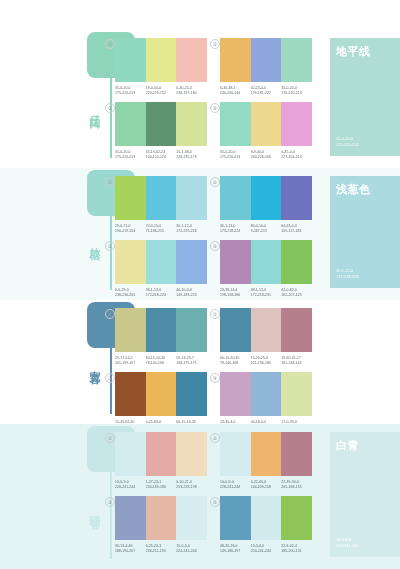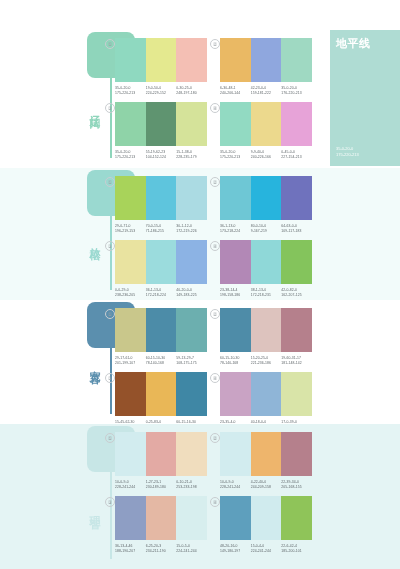--- a/index.html
+++ b/index.html
@@ -170,21 +170,21 @@
             <div class="code">
               <span class="cmyk">9-9-40-0</span>
               <span class="rgb">240-226-166</span>
             </div>
             <div class="code">
               <span class="cmyk">0-45-0-0</span>
               <span class="rgb">227-154-213</span>
             </div>
           </div>
         </div>
-        <div class="named" style="background: rgb(175, 220, 211); top: 0; height: 136px;">
+        <div class="named" style="background: rgb(175, 220, 211); top: 8px; height: 118px;">
           <div class="named-name">地平线</div>
           <div class="named-codes">
             <div>35-0-20-0</div>
             <div>175-220-213</div>
           </div>
         </div>
       </div>
       <div class="section" style="top: 168px; height: 132px;">
         <div class="sec-bg" style="background: rgb(242, 251, 250);"></div>
         <div class="mood" style="background: rgb(154, 217, 208); top: 2px;"></div>
@@ -271,20 +271,27 @@
             <div class="code">
               <span class="cmyk">38-1-13-0</span>
               <span class="rgb">172-218-231</span>
             </div>
             <div class="code">
               <span class="cmyk">42-0-82-0</span>
               <span class="rgb">162-207-125</span>
             </div>
           </div>
         </div>
+        <div class="named" style="background: rgb(171, 219, 224); top: 8px; height: 112px;">
+          <div class="named-name">浅葱色</div>
+          <div class="named-codes">
+            <div>30-1-12-0</div>
+            <div>172-218-224</div>
+          </div>
+        </div>
       </div>
       <div class="section" style="top: 300px; height: 124px;">
         <div class="sec-bg" style="background: rgb(255, 255, 255);"></div>
         <div class="mood" style="background: rgb(91, 143, 174); top: 2px;"></div>
         <div class="mood-stem" style="background: rgb(91, 143, 174); top: 48px; height: 66px;"></div>
         <div class="mood-label" style="color: rgb(91, 143, 174); top: 62px;">宽容</div>
         <div class="card" style="left: 115px; top: 8px; width: 92px;">
           <div class="card-num">①</div>
           <div class="swatches">
             <div class="sw" style="background: rgb(201, 199, 139);"></div>
@@ -459,15 +466,22 @@
             <div class="code">
               <span class="cmyk">15-0-4-0</span>
               <span class="rgb">224-241-244</span>
             </div>
             <div class="code">
               <span class="cmyk">22-6-42-4</span>
               <span class="rgb">185-200-101</span>
             </div>
           </div>
         </div>
+        <div class="named" style="background: rgb(211, 234, 234); top: 8px; height: 125px;">
+          <div class="named-name">白青</div>
+          <div class="named-codes">
+            <div>18-0-8-0</div>
+            <div>218-241-244</div>
+          </div>
+        </div>
       </div>
     </div>
 </div>
 
 </body></html>

